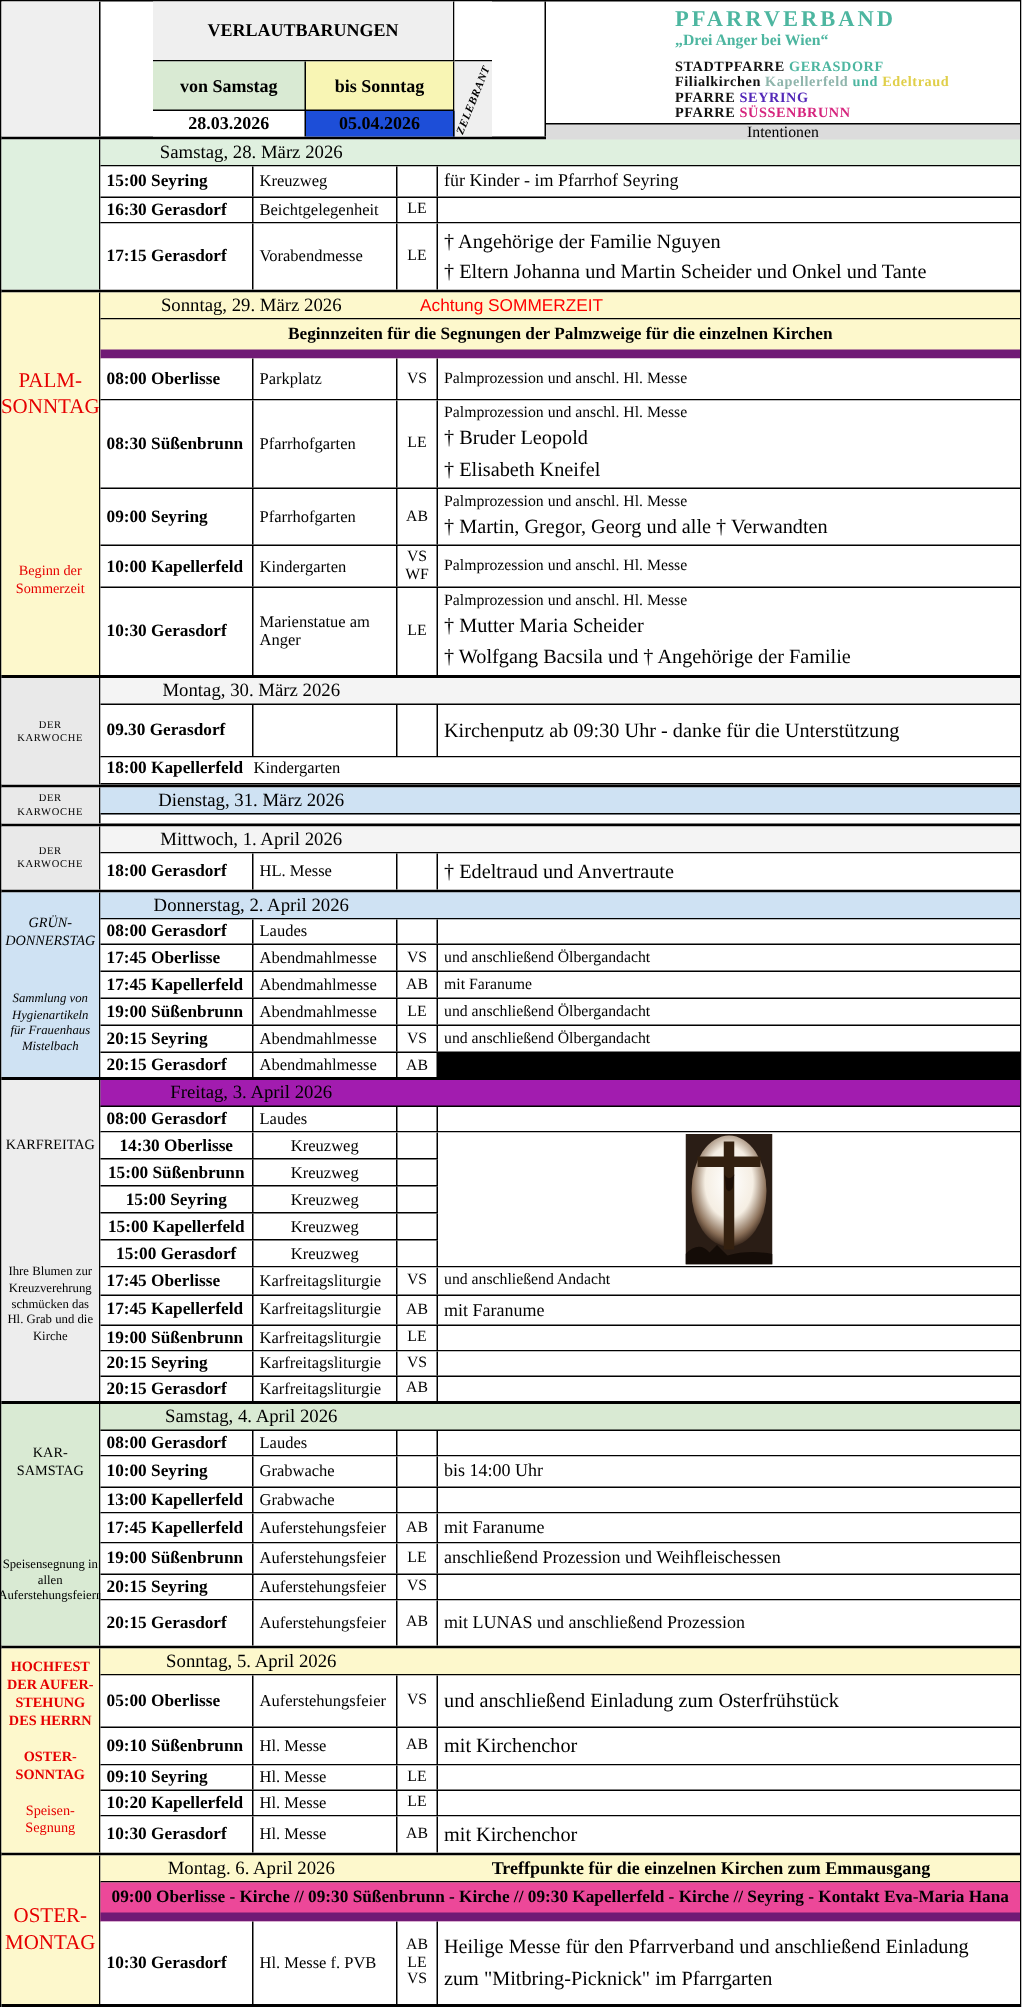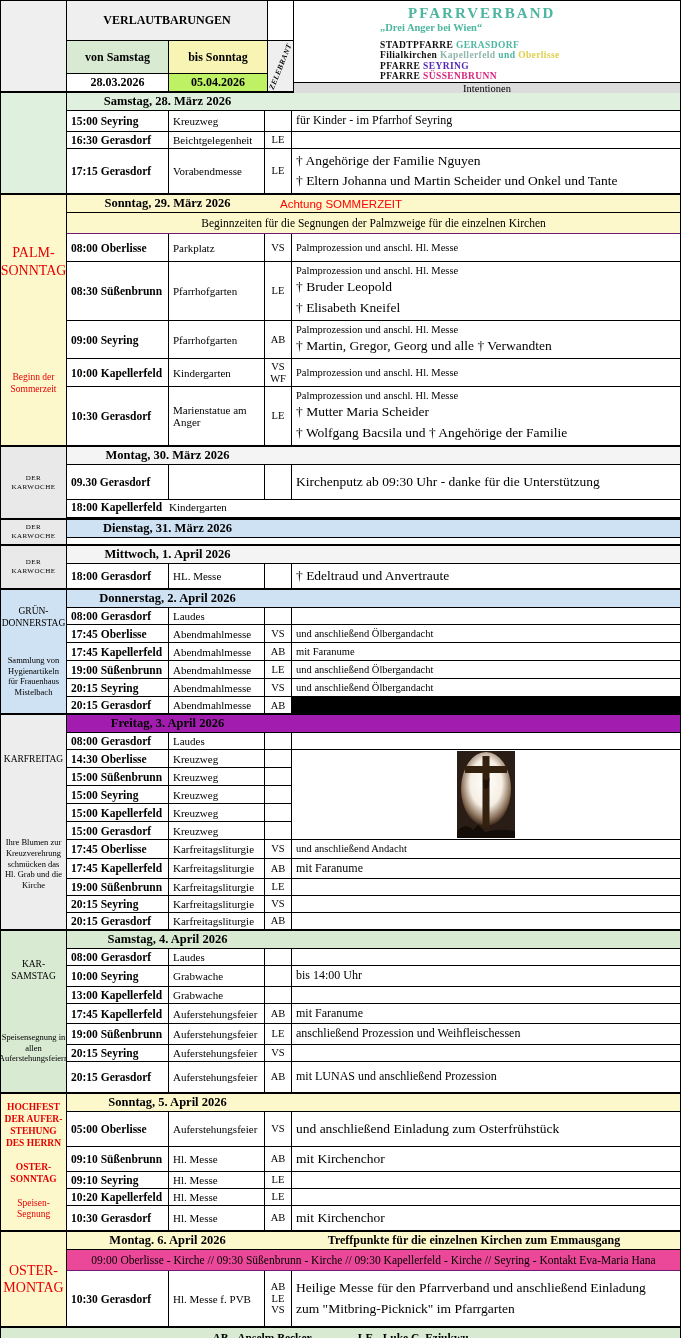--- a/index.html
+++ b/index.html
@@ -1,63 +1,63 @@
 <!DOCTYPE html>
 <html lang="de"><head>
 <meta charset="utf-8">
 <style>
   html,body{margin:0;padding:0;background:#fff;}
   body{width:681px;font-family:"Liberation Serif",serif;color:#000;-webkit-font-smoothing:antialiased;}
   .sheet{width:679px;border:1px solid #000;}
   
-  .head{display:flex;height:90px;}
+  .head{display:flex;height:90px;gap:35px;}
   .corner{width:66px;background:#EFEFEF;border-right:1px solid #000;box-sizing:border-box;}
   .head-mid{width:226px;display:grid;grid-template-columns:102px 99px 25px;grid-template-rows:40px 33px 17px;box-sizing:border-box;}
   .head-mid>div{box-sizing:border-box;display:flex;align-items:center;justify-content:center;}
   .hm-title{grid-column:1/3;grid-row:1;background:#EFEFEF;border-right:1px solid #000;border-bottom:1px solid #000;font-weight:bold;font-size:12px;}
   .hm-ztop{grid-column:3;grid-row:1;background:#fff;border-bottom:1px solid #000;}
   .hm-von{grid-column:1;grid-row:2;background:#D9EAD3;border-right:1px solid #000;border-bottom:1px solid #000;font-weight:bold;font-size:12px;}
   .hm-bis{grid-column:2;grid-row:2;background:#F8F5B4;border-right:1px solid #000;border-bottom:1px solid #000;font-weight:bold;font-size:12px;}
   .hm-zel{grid-column:3;grid-row:2/4;background:#EFEFEF;overflow:hidden;}
   .hm-zel span{display:block;transform:rotate(-68deg);font-size:7.5px;font-style:italic;font-weight:bold;letter-spacing:.5px;white-space:nowrap;}
   .hm-d1{grid-column:1;grid-row:3;background:#fff;border-right:1px solid #000;font-weight:bold;font-size:12px;}
-  .hm-d2{grid-column:2;grid-row:3;background:#bef264;border-right:1px solid #000;font-weight:bold;font-size:12px;}
+  .hm-d2{grid-column:2;grid-row:3;background:#1d4ed8;border-right:1px solid #000;font-weight:bold;font-size:12px;}
   .head-right{flex:1;display:flex;flex-direction:column;box-sizing:border-box;}
   .parish{flex:1;padding:4px 4px 0 86px;line-height:1.12;}
-  .parish-title{font-weight:bold;font-size:15px;letter-spacing:2px;margin-left:28px;}
+  .parish-title{font-weight:bold;font-size:15px;letter-spacing:2px;}
   .parish-sub{font-weight:bold;font-size:10.5px;margin-bottom:6px;}
   .parish-line{font-weight:bold;font-size:9.5px;letter-spacing:.4px;}
   .intent-bar{height:15px;background:#DCDCDC;border-top:1px solid #000;display:flex;align-items:center;justify-content:center;font-size:10.5px;}
   
   .sec{display:flex;border-top:2px solid #000;}
   .sb{width:66px;box-sizing:border-box;border-right:1px solid #000;display:flex;flex-direction:column;justify-content:space-around;align-items:center;text-align:center;padding:3px 2px;line-height:1.25;}
   .ct{flex:1;display:flex;flex-direction:column;}
   .sec-head{display:flex;align-items:center;min-height:17px;border-bottom:1px solid #000;}
-  .sh-date{width:201px;text-align:center;font-weight:bold;font-size:12.5px;}
+  .sh-date{width:201px;text-align:center;font-weight:normal;font-size:12.5px;}
   .sh-note{flex:1;}
   .note-red-sans{font-family:"Liberation Sans",sans-serif;color:#F00;font-size:11.5px;text-align:left;padding-left:12px;}
   .note-blk-serif{font-weight:bold;font-size:12px;text-align:center;color:#000;}
-  .sec-sub{min-height:18px;display:flex;align-items:center;justify-content:center;font-weight:normal;font-size:11.5px;border-bottom:1px solid #701a75;text-align:center;padding:1px 4px;}
+  .sec-sub{min-height:18px;display:flex;align-items:center;justify-content:center;font-weight:bold;font-size:11.5px;border-bottom:6px solid #701a75;text-align:center;padding:1px 4px;}
   .row{display:grid;grid-template-columns:102px 96px 27px 1fr;border-bottom:1px solid #000;background:#fff;}
   .row:last-child{border-bottom:none;}
   .cell{box-sizing:border-box;padding:2px 4px;display:flex;flex-direction:column;justify-content:center;}
   .c-time{font-weight:bold;font-size:11.5px;border-right:1px solid #000;}
   .c-ev{font-size:11px;border-right:1px solid #000;}
   .c-cel{font-size:10.5px;border-right:1px solid #000;align-items:center;white-space:pre-line;text-align:center;line-height:1.1;padding:2px 1px;}
   .c-int{min-height:14px;}
   .c-int.black{background:#000;}
   .i-s{font-size:10.5px;line-height:1.25;}
   .i-m{font-size:12px;line-height:1.3;}
   .i-l{font-size:13.5px;line-height:1.5;}
   .row-plain{display:block;border-bottom:1px solid #000;background:#fff;padding:1px 4px;min-height:15px;font-size:11px;}
   .row-plain b{display:inline-block;width:98px;font-size:11.5px;}
   .row.r24 .cell{padding:7px 4px;}
   
   .fr-merge{display:flex;border-bottom:1px solid #000;background:#fff;}
-  .fr-left{width:225px;}
+  .fr-left{width:225px;text-align:center;}
   .fr-left .frow{display:grid;grid-template-columns:102px 96px 27px;border-bottom:1px solid #000;min-height:17px;}
   .fr-left .frow:last-child{border-bottom:none;}
   .fr-right{flex:1;border-left:0;display:flex;align-items:center;justify-content:center;}
   
   .sb-red-md{color:#E60000;font-size:14px;}
   .sb-red-md-b{color:#E60000;font-size:9.5px;font-weight:bold;}
   .sb-red-sm{color:#E60000;font-size:9.5px;}
   .sb-blk-md{color:#000;font-size:9.5px;}
   .sb-blk-sm{color:#000;font-size:8.5px;}
   .sb-caps-xs{color:#000;font-size:7px;letter-spacing:.5px;}
@@ -83,21 +83,21 @@
         </div>
       <div class="hm-d1">28.03.2026</div>
       <div class="hm-d2">05.04.2026</div>
     </div>
     <div class="head-right" style="border-left:1px solid #000">
       <div class="parish">
         <div class="parish-title" style="color: rgb(77, 182, 160);">PFARRVERBAND</div>
         <div class="parish-sub" style="color: rgb(77, 182, 160);">„Drei Anger bei Wien“</div>
         <div id="parish-lines">
             <div class="parish-line"><span style="color: rgb(17, 17, 17);">STADTPFARRE </span><span style="color: rgb(77, 182, 160);">GERASDORF</span></div>
-            <div class="parish-line"><span style="color: rgb(17, 17, 17);">Filialkirchen </span><span style="color: rgb(143, 181, 172);">Kapellerfeld </span><span style="color: rgb(77, 182, 160);">und </span><span style="color: rgb(224, 207, 74);">Oberlisse</span></div>
+            <div class="parish-line"><span style="color: rgb(17, 17, 17);">Filialkirchen </span><span style="color: rgb(143, 181, 172);">Kapellerfeld </span><span style="color: rgb(77, 182, 160);">und </span><span style="color: rgb(224, 207, 74);">Edeltraud</span></div>
             <div class="parish-line"><span style="color: rgb(17, 17, 17);">PFARRE </span><span style="color: rgb(83, 40, 184);">SEYRING</span></div>
             <div class="parish-line"><span style="color: rgb(17, 17, 17);">PFARRE </span><span style="color: rgb(214, 37, 126);">SÜSSENBRUNN</span></div>
           </div>
       </div>
       <div class="intent-bar">Intentionen</div>
     </div>
   </div>
 
   <div id="sections">
       <div class="sec">
@@ -231,21 +231,21 @@
             <div class="cell c-time">18:00 Gerasdorf</div>
             <div class="cell c-ev">HL. Messe</div>
             <div class="cell c-cel"></div>
             <div class="cell c-int">
               <div class="i-l">† Edeltraud und Anvertraute</div>
             </div>
           </div>
         </div>
       </div>
       <div class="sec">
-        <div class="sb" style="background: rgb(207, 226, 243);">
+        <div class="sb" style="background: rgb(207, 226, 243); font-style: italic;">
           <div class="sb-blk-md">GRÜN-DONNERSTAG</div>
           <div class="sb-blk-sm">Sammlung von Hygienartikeln für Frauenhaus Mistelbach</div>
         </div>
         <div class="ct">
           <div class="sec-head" style="background: rgb(207, 226, 243);">
             <div class="sh-date">Donnerstag, 2. April 2026</div>
           </div>
           <div class="row">
             <div class="cell c-time">08:00 Gerasdorf</div>
             <div class="cell c-ev">Laudes</div>

